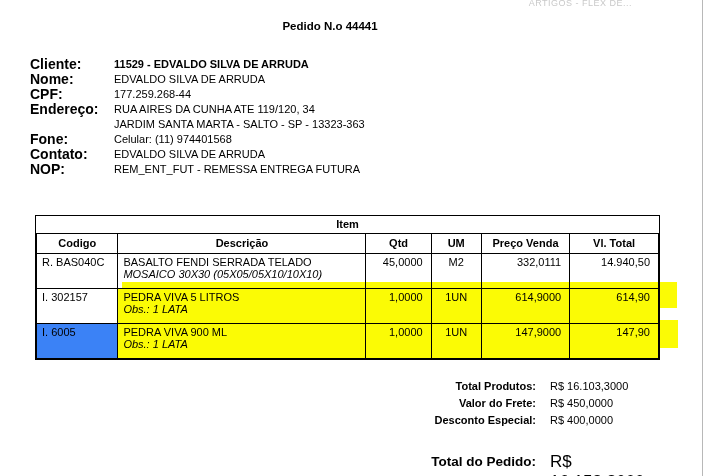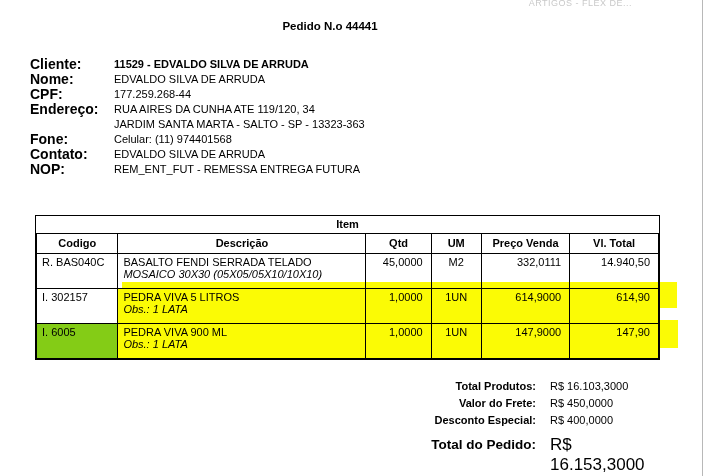--- a/index.html
+++ b/index.html
@@ -134,21 +134,21 @@
     font-weight: bold;
     text-align: right;
     width: 150px;
     padding-right: 14px;
   }
   .tot-value {
     width: 110px;
     text-align: left;
   }
   .tot-row.grand {
-    margin-top: 6px;
+    margin-top: 23px;
     height: 20px;
     line-height: 20px;
   }
   .tot-row.grand .tot-label {
     font-size: 13.5px;
     font-weight: bold;
   }
   .tot-row.grand .tot-value {
     font-size: 17px;
   }
@@ -230,21 +230,21 @@
         <td>
           <span class="desc-main">PEDRA VIVA 5 LITROS</span>
           <span class="desc-sub">Obs.: 1 LATA</span>
         </td>
         <td class="num">1,0000</td>
         <td class="ctr">1UN</td>
         <td class="num">614,9000</td>
         <td class="num">614,90</td>
       </tr>
       <tr class="r hl">
-        <td style="background:#84cc16">I. 6005</td>
+        <td style="background:#3b82f6">I. 6005</td>
         <td>
           <span class="desc-main">PEDRA VIVA 900 ML</span>
           <span class="desc-sub">Obs.: 1 LATA</span>
         </td>
         <td class="num">1,0000</td>
         <td class="ctr">1UN</td>
         <td class="num">147,9000</td>
         <td class="num">147,90</td>
       </tr>
     </tbody>

